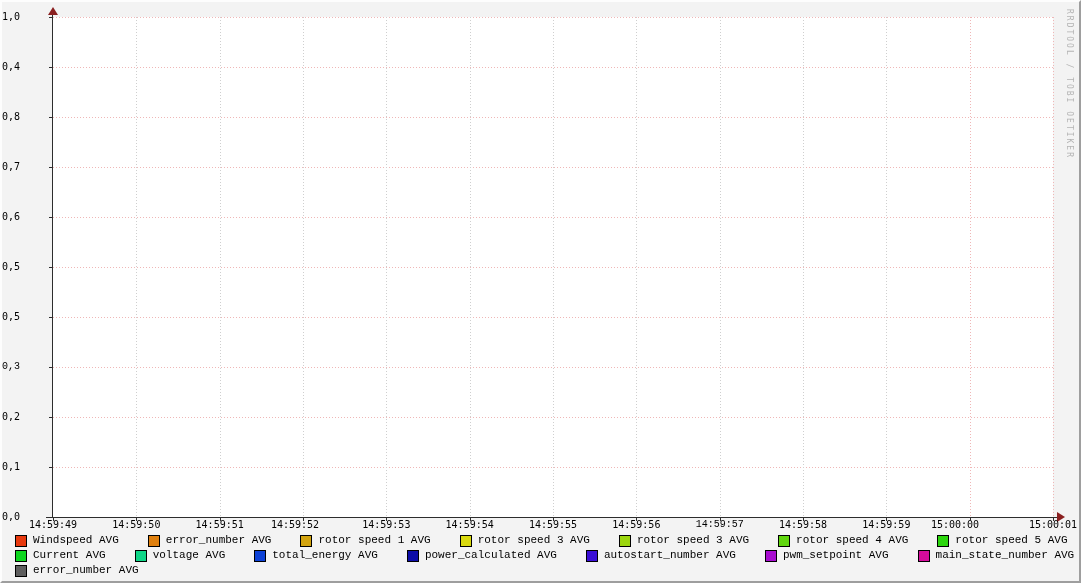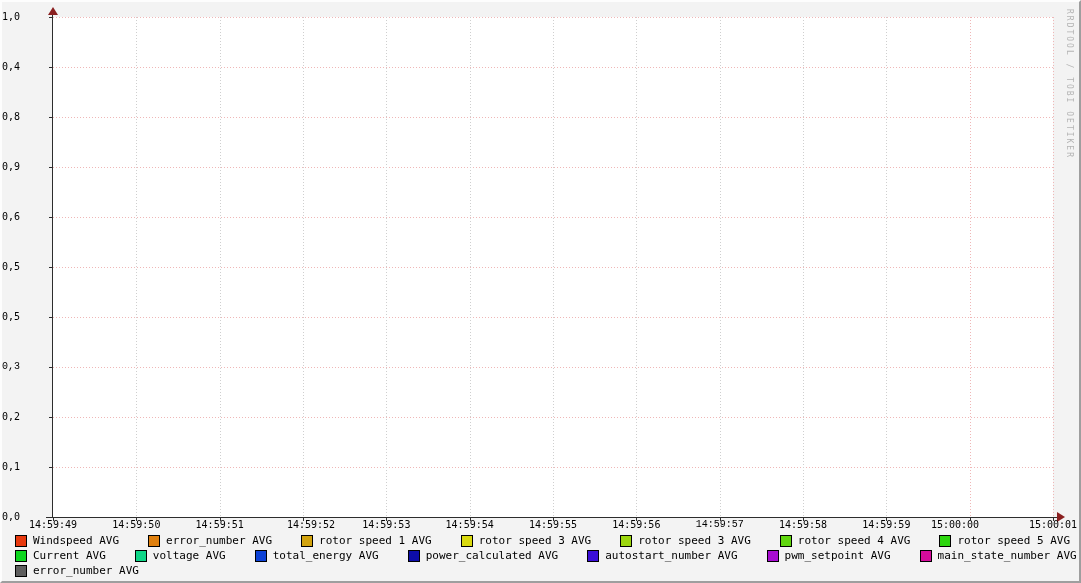--- a/index.html
+++ b/index.html
@@ -25,21 +25,21 @@
   .axis-x{position:absolute;left:44px;top:515px;height:1px;width:1013px;}
   .arrow-up{position:absolute;left:46px;top:5px;width:0;height:0;
     border-left:5px solid transparent;border-right:5px solid transparent;border-bottom:8px solid;}
   .arrow-right{position:absolute;left:1055px;top:510px;width:0;height:0;
     border-top:5px solid transparent;border-bottom:5px solid transparent;border-left:8px solid;}
   .ylabel{position:absolute;left:0;width:45px;text-align:left;font-size:10px;line-height:11px;white-space:pre;}
   .xlabel{position:absolute;top:517px;transform:translateX(-50%);font-size:10px;line-height:11px;white-space:pre;}
   .ytick{position:absolute;left:47px;width:4px;height:1px;}
   .xtick{position:absolute;top:516px;width:1px;height:3px;}
   .legend{position:absolute;left:13px;top:531px;}
-  .legend-row{display:flex;align-items:center;height:15px;gap:29px;}
+  .legend-row{display:flex;align-items:center;height:15px;gap:29px;font-family:Liberation Mono, monospace;}
   .legend-item{display:flex;align-items:center;gap:6px;}
   .swatch{width:10px;height:10px;border:1px solid #000;box-sizing:content-box;flex:none;}
   .legend-label{font-size:11px;line-height:13px;white-space:pre;}
   .watermark{position:absolute;right:5px;top:7px;writing-mode:vertical-rl;
     font-size:8px;letter-spacing:2px;color:#b4b4b4;white-space:pre;}
 </style>
 </head>
 <body>
 
 <div class="graph">
@@ -72,34 +72,34 @@
 
   <div class="axis-y" style="background: rgb(45, 45, 45);"></div>
   <div class="axis-x" style="background: rgb(45, 45, 45);"></div>
   <div class="arrow-up" style="border-bottom-color: rgb(138, 31, 31);"></div>
   <div class="arrow-right" style="border-left-color: rgb(138, 31, 31);"></div>
 
   <div>
       <div class="ylabel" style="top: 9px;">1,0</div>
       <div class="ylabel" style="top: 59px;">0,4</div>
       <div class="ylabel" style="top: 109px;">0,8</div>
-      <div class="ylabel" style="top: 159px;">0,9</div>
+      <div class="ylabel" style="top: 159px;">0,7</div>
       <div class="ylabel" style="top: 209px;">0,6</div>
       <div class="ylabel" style="top: 259px;">0,5</div>
       <div class="ylabel" style="top: 309px;">0,5</div>
       <div class="ylabel" style="top: 359px; font-family: Liberation Mono, monospace;">0,3</div>
       <div class="ylabel" style="top: 409px;">0,2</div>
       <div class="ylabel" style="top: 459px;">0,1</div>
       <div class="ylabel" style="top: 509px;">0,0</div>
     </div>
   <div>
       <div class="xlabel" style="left: 51px;">14:59:49</div>
       <div class="xlabel" style="left: 134.333px;">14:59:50</div>
       <div class="xlabel" style="left: 217.667px;">14:59:51</div>
-      <div class="xlabel" style="left: 309px;">14:59:52</div>
+      <div class="xlabel" style="left: 293px;">14:59:52</div>
       <div class="xlabel" style="left: 384.333px;">14:59:53</div>
       <div class="xlabel" style="left: 467.667px;">14:59:54</div>
       <div class="xlabel" style="left: 551px;">14:59:55</div>
       <div class="xlabel" style="left: 634.333px;">14:59:56</div>
       <div class="xlabel" style="left: 717.667px; font-family: Liberation Mono, monospace;">14:59:57</div>
       <div class="xlabel" style="left: 801px;">14:59:58</div>
       <div class="xlabel" style="left: 884.333px;">14:59:59</div>
       <div class="xlabel" style="left: 953px;">15:00:00</div>
       <div class="xlabel" style="left: 1051px;">15:00:01</div>
     </div>

